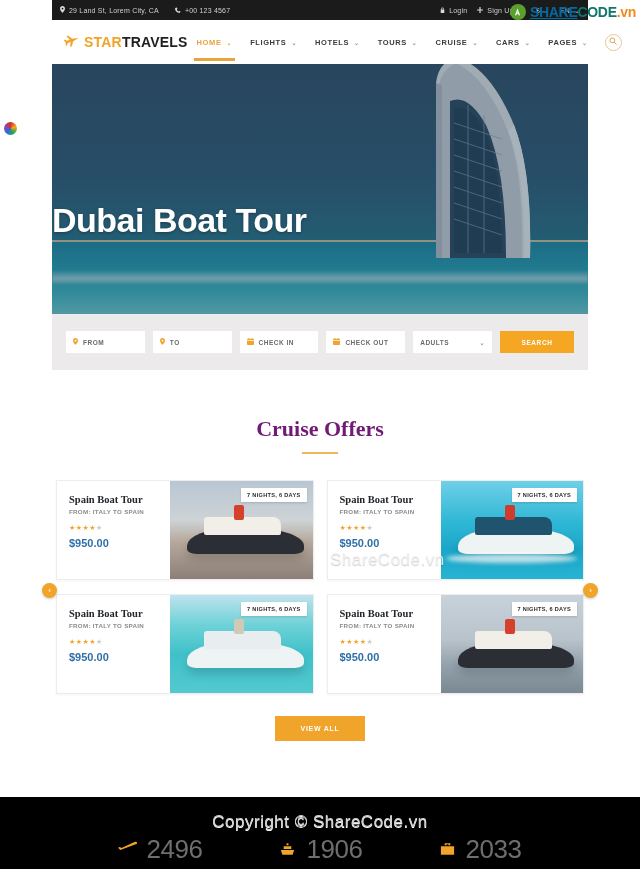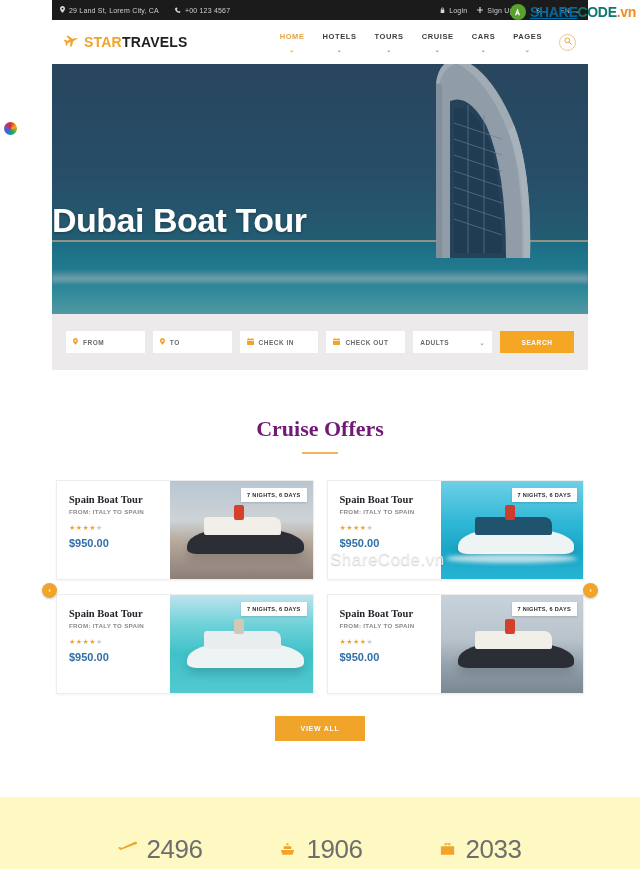--- a/index.html
+++ b/index.html
@@ -42,21 +42,21 @@
   .logo { display: flex; align-items: center; gap: 5px; }
   .logo-plane { color: #f0a429; font-size: 15px; line-height: 1; transform: rotate(-20deg); }
   .logo-text { font-size: 14px; letter-spacing: .2px; font-weight: 700; }
   .logo-text .a { color: #f0a429; }
   .logo-text .b { color: #1f1f1f; }
 
   nav { margin-left: auto; display: flex; align-items: center; gap: 0; }
   .nav-item {
     font-size: 7.5px; font-weight: 700; letter-spacing: .6px; color: #3b3b3b;
     padding: 14px 9px 14px 9px; position: relative; display: flex; align-items: center; gap: 5px;
-    white-space: nowrap; cursor: pointer; flex-direction: column;
+    white-space: nowrap; cursor: pointer;
   }
   .nav-item .caret { font-size: 6px; color: #9a9a9a; }
   .nav-item.active { color: #e8a33d; }
   .nav-item.active .caret { color: #e8a33d; }
   .nav-item.active::after {
     content: ""; position: absolute; left: 6px; right: 6px; bottom: 0; height: 3px; background: #e8a33d;
   }
   .search-btn {
     width: 17px; height: 17px; border-radius: 50%; border: 1px solid #e3c89a;
     display: flex; align-items: center; justify-content: center; margin-left: 8px;
@@ -195,21 +195,21 @@
 
   .viewall-wrap { display: flex; justify-content: center; margin-top: 22px; }
   .viewall {
     background: #f0a429; color: #fff; border: none; font-size: 7px; font-weight: 700;
     letter-spacing: .7px; padding: 9px 26px; cursor: pointer;
   }
 
   
   .stats-wrap { position: absolute; left: 0; top: 797px; width: 640px; }
   .stats {
-    background: #fef9c3; height: 72px; display: flex; align-items: flex-end;
+    background: #000000; height: 72px; display: flex; align-items: flex-end;
     justify-content: center; gap: 0; padding-bottom: 4px;
   }
   .stat { width: 160px; display: flex; align-items: center; justify-content: center; gap: 10px; }
   .stat .sic { color: #f0a429; font-size: 17px; line-height: 1; }
   .stat .num { font-size: 26px; font-weight: 400; color: #6e6e6e; letter-spacing: -.5px; }
 
   
   .wm { position: absolute; pointer-events: none; z-index: 40; }
   .wm-copy {
     left: 0; right: 0; top: 812px; text-align: center;
@@ -304,20 +304,24 @@
             </svg>
         </span>
         <span class="logo-text">
           <span class="a">STAR</span><span class="b">TRAVELS</span>
         </span>
       </div>
 
       <nav>
         <div class="nav-item active">
           <span>HOME</span>
+          <span class="caret">⌄</span>
+        </div>
+        <div class="nav-item">
+          <span>FLIGHTS</span>
           <span class="caret">⌄</span>
         </div>
         <div class="nav-item">
           <span>HOTELS</span>
           <span class="caret">⌄</span>
         </div>
         <div class="nav-item">
           <span>TOURS</span>
           <span class="caret">⌄</span>
         </div>
@@ -537,20 +541,21 @@
         <span class="sic">
           <svg width="17" height="15" viewBox="0 0 18 15">
               <path fill="#f0a429" d="M6 2h6v2h-2V3H8v1H6V2zM2 5h14v9H2z"></path>
             </svg>
         </span>
         <span class="num">2033</span>
       </div>
     </div>
   </div>
 
+  <div class="wm wm-copy">Copyright © ShareCode.vn</div>
   <div class="wm wm-card">ShareCode.vn</div>
 
   <div class="sc-logo">
     <span class="sc-mark">
       <svg width="11" height="11" viewBox="0 0 12 12">
           <path fill="#fff" d="M6 1.5 8.8 9H7.2l-.5-1.6H5.3L4.8 9H3.2L6 1.5zm0 3-.4 1.6h.8L6 4.5z"></path>
         </svg>
     </span>
     <span class="sc-text"><span class="g">SHARE</span><span class="w">CODE</span><span class="o">.vn</span></span>
   </div>

